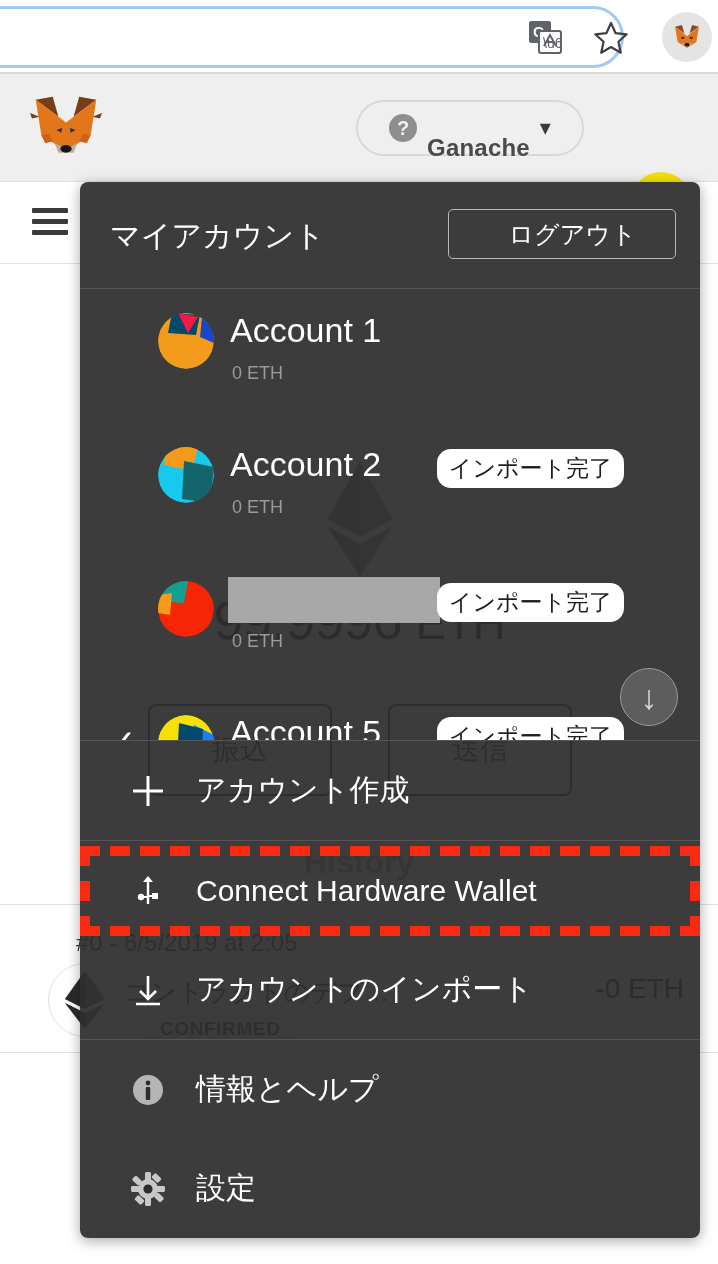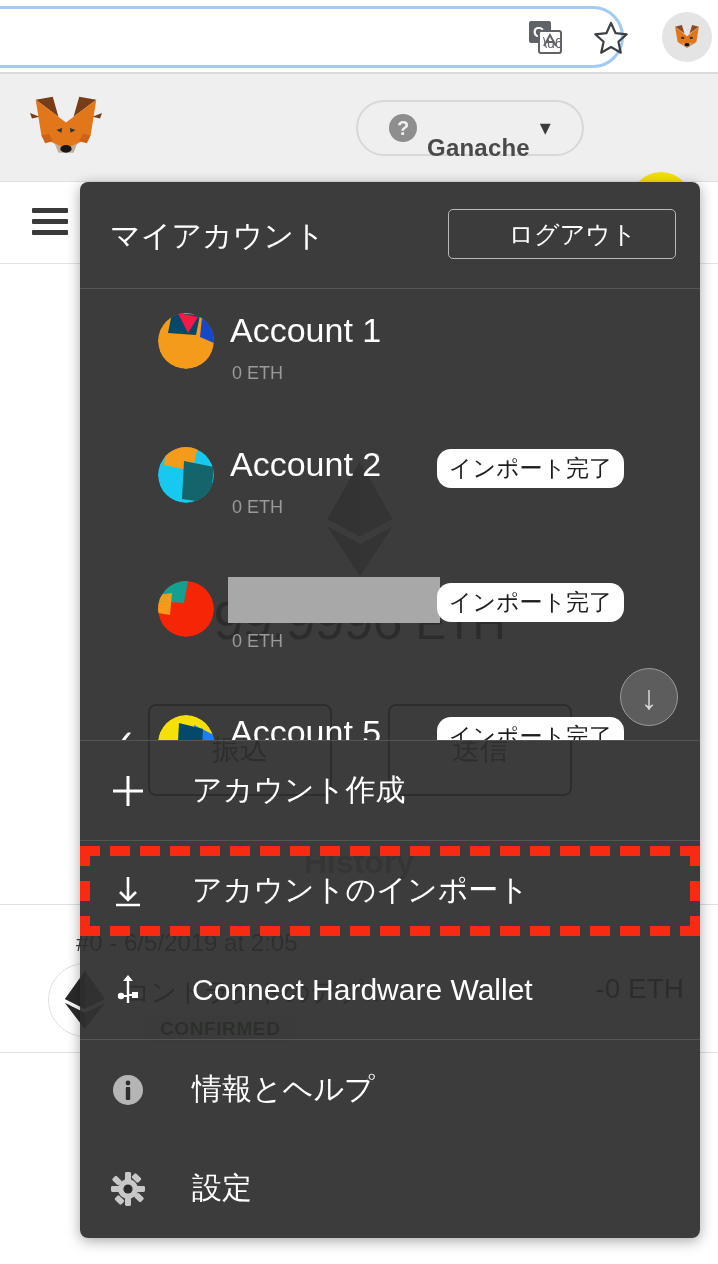--- a/index.html
+++ b/index.html
@@ -180,21 +180,21 @@
     position: absolute; right: 22px; bottom: 14px; width: 58px; height: 58px;
     border-radius: 50%; background: rgba(120,120,120,.55); border: 1px solid #9a9a9a;
     display: flex; align-items: center; justify-content: center;
     font-size: 34px; color: #d8d8d8;
   }
 
   .dd-sep { height: 1px; background: #555; }
 
   .dd-item {
     position: relative; height: 99px; display: flex; align-items: center;
-    padding-left: 28px; gap: 44px;
+    padding-left: 48px; gap: 28px;
   }
   .dd-item .ico {
     width: 40px; display: flex; align-items: center; justify-content: center;
     color: #e8e8e8;
   }
   .dd-item .lbl { font-size: 30px; color: #ffffff; }
 
   
   .annot-box {
     position: absolute; left: 80px; top: 846px; width: 620px; height: 90px;
@@ -392,37 +392,37 @@
         </svg>
       </span>
       <span class="lbl">アカウント作成</span>
     </div>
 
     <div class="dd-sep"></div>
 
     <div class="dd-item">
       <span class="ico">
         <svg viewBox="0 0 36 36" width="36" height="36">
-          <path d="M18 4 V26 M10 19 L18 27 L26 19 M6 32 H30" stroke="#ffffff" stroke-width="2.6" fill="none"></path>
-        </svg>
-      </span>
-      <span class="lbl">アカウントのインポート</span>
-    </div>
-
-    <div class="dd-item">
-      <span class="ico">
-        <svg viewBox="0 0 36 36" width="36" height="36">
           <path d="M18 5 V31" stroke="#ffffff" stroke-width="2.4"></path>
           <path d="M13 9 L18 3 L23 9 Z" fill="#ffffff"></path>
           <circle cx="11" cy="24" r="3.2" fill="#ffffff"></circle>
           <rect x="22" y="20" width="6" height="6" fill="#ffffff"></rect>
           <path d="M11 24 H18 M25 23 H18" stroke="#ffffff" stroke-width="2.2"></path>
         </svg>
       </span>
       <span class="lbl">Connect Hardware Wallet</span>
+    </div>
+
+    <div class="dd-item">
+      <span class="ico">
+        <svg viewBox="0 0 36 36" width="36" height="36">
+          <path d="M18 4 V26 M10 19 L18 27 L26 19 M6 32 H30" stroke="#ffffff" stroke-width="2.6" fill="none"></path>
+        </svg>
+      </span>
+      <span class="lbl">アカウントのインポート</span>
     </div>
 
     <div class="dd-sep"></div>
 
     <div class="dd-item">
       <span class="ico">
         <svg viewBox="0 0 36 36" width="36" height="36">
           <circle cx="18" cy="18" r="15" fill="#b5b5b5"></circle>
           <circle cx="18" cy="11" r="2.4" fill="#2d2d2d"></circle>
           <rect x="15.8" y="15" width="4.4" height="13" rx="1" fill="#2d2d2d"></rect>

